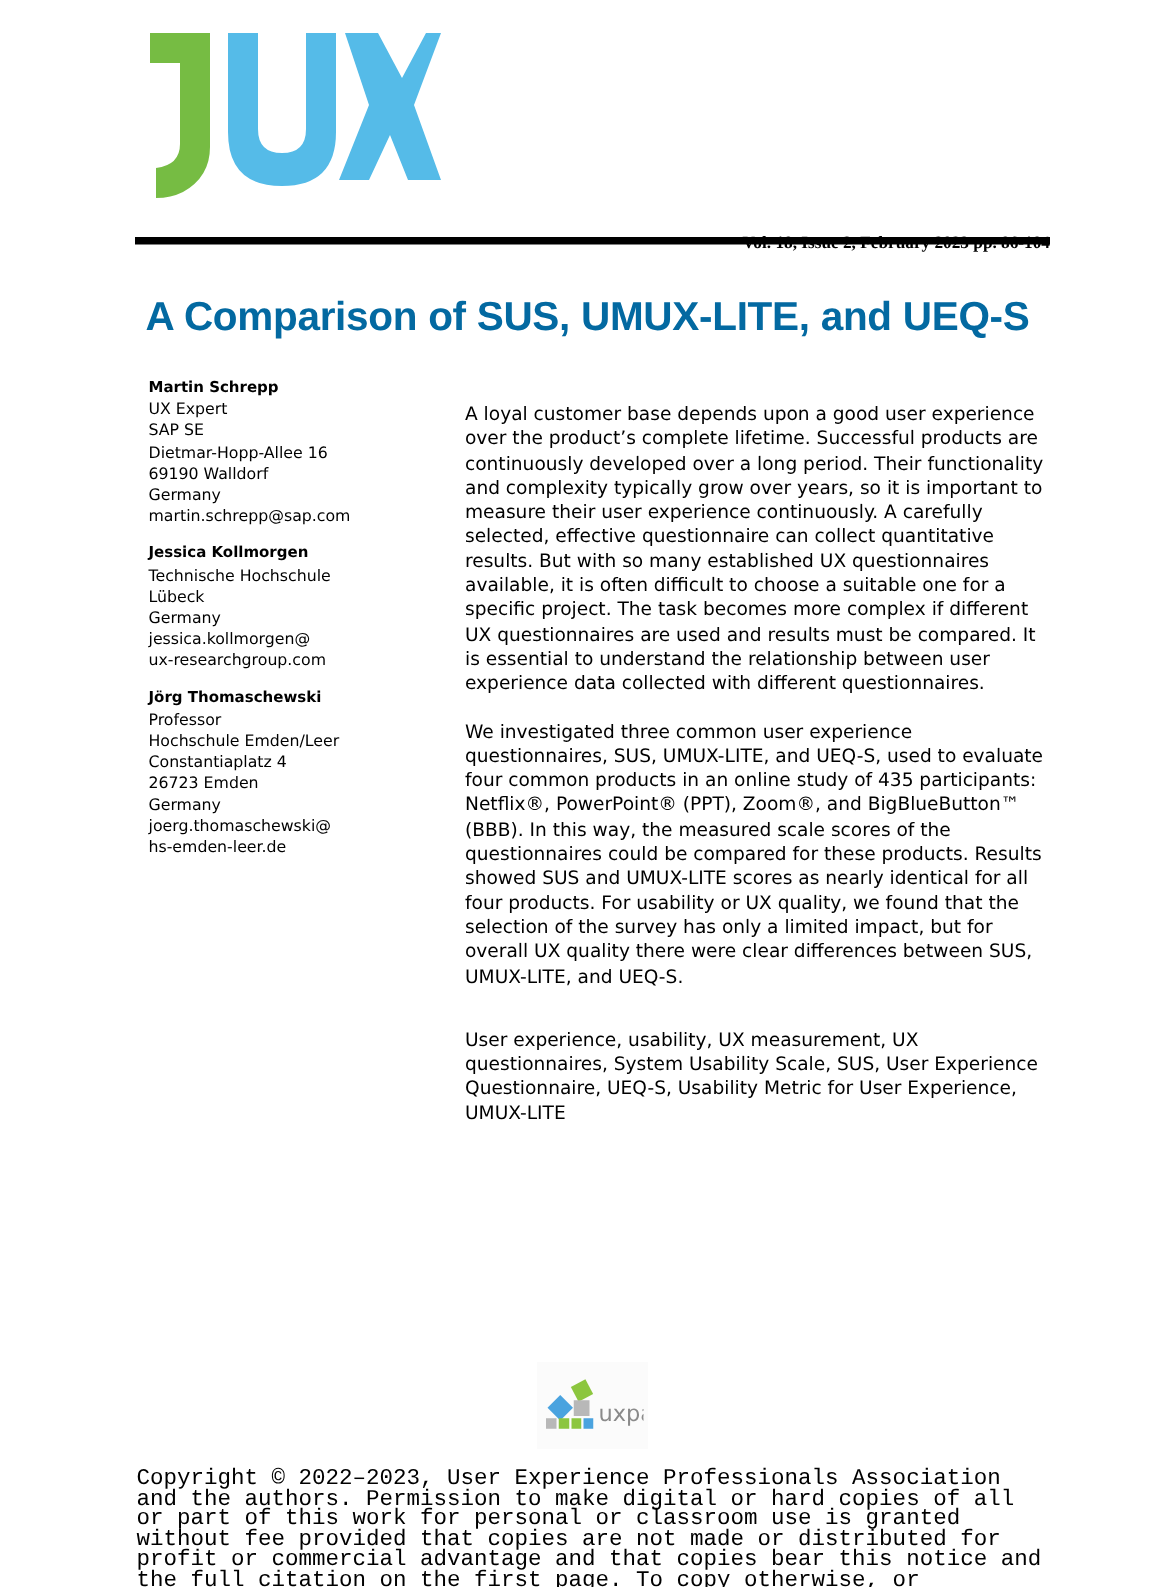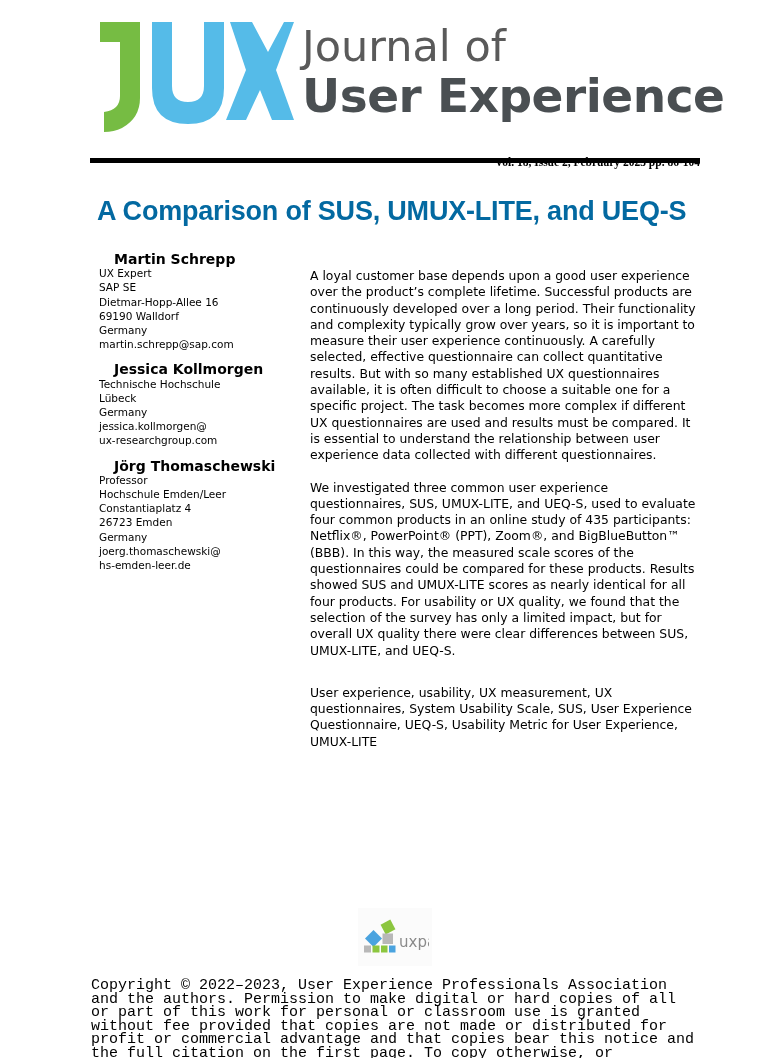--- a/index.html
+++ b/index.html
@@ -104,25 +104,24 @@
     position: absolute;
     left: 99px;
     top: 252px;
     width: 185px;
   }
   .author {
     margin-bottom: 11px;
   }
   .author-name {
     font-family: "DejaVu Sans", sans-serif;
-    font-size: 14px;
+    font-size: 10px;
     line-height: 14.2px;
     font-weight: bold;
     color: #000000;
-    margin-left: 15px;
   }
   .author-line {
     font-family: "DejaVu Sans", sans-serif;
     font-size: 10.5px;
     line-height: 14.2px;
     font-weight: normal;
     color: #000000;
     word-break: break-word;
   }
 
@@ -189,24 +188,20 @@
       <svg width="200" height="112" viewBox="0 0 200 112" xmlns="http://www.w3.org/2000/svg">
 
         <path d="M6 2 H46 V78 Q46 98 28 108 Q20 112 10 112 L10 92 Q26 90 26 76 V22 H6 Z" fill="#76bc43"></path>
 
         <path d="M58 2 H78 V66 Q78 82 94 82 Q110 82 110 66 V2 H130 V68 Q130 104 94 104 Q58 104 58 68 Z" fill="#55bbe8"></path>
 
         <path d="M136 2 H158 L174 32 L190 2 H200 L182 50 L200 100 H178 L166 70 L152 100 H132 L152 50 Z" fill="#55bbe8"></path>
       </svg>
     </div>
 
-    <div class="journal-title">
-      <div class="jt-line1">Journal of</div>
-      <div class="jt-line2">User Experience</div>
-    </div>
 
     <div class="volume-line">Vol. 18, Issue 2, February 2023 pp. 86-104</div>
   </div>
 
   <div class="rule-thick"></div>
 
   <h1 class="paper-title">A Comparison of SUS, UMUX-LITE, and UEQ-S</h1>
 
   <div class="col-left">
 

